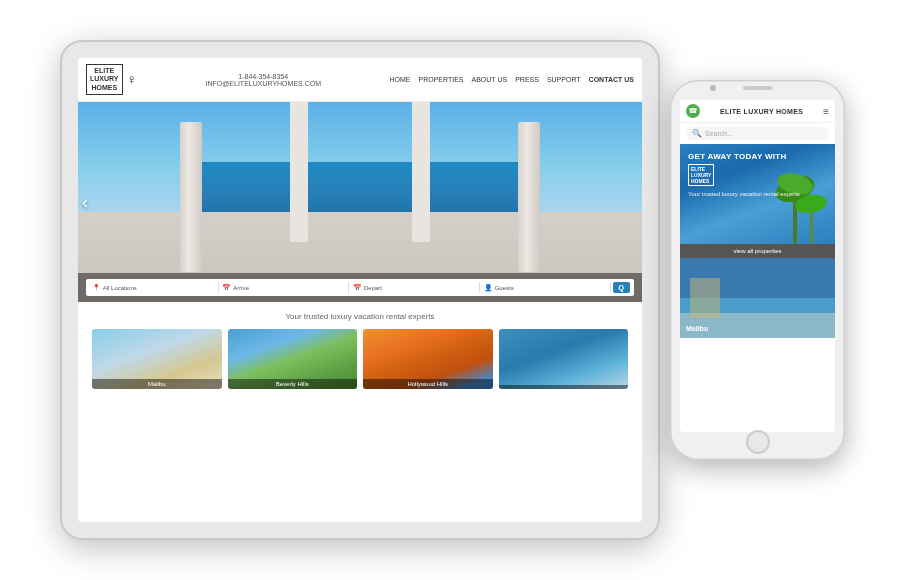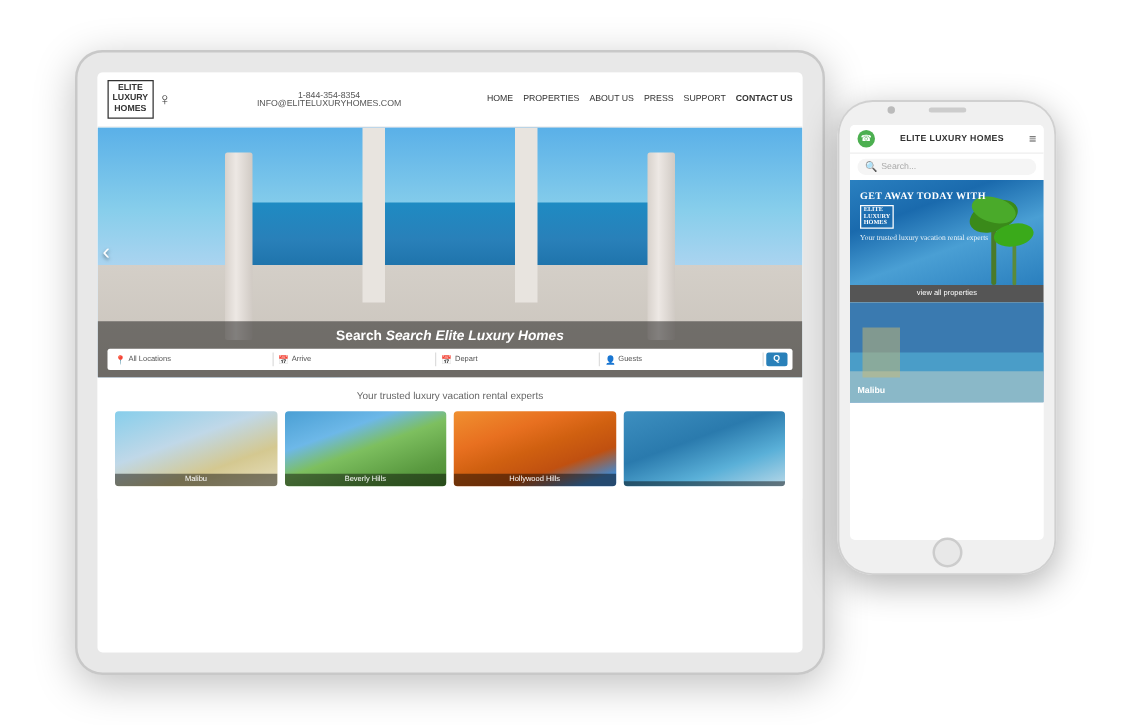--- a/index.html
+++ b/index.html
@@ -392,24 +392,23 @@
     }
 
     .phone-search-text {
       font-size: 7px;
       color: #aaa;
     }
 
     
     .phone-hero {
       position: relative;
-      height: 84px;
+      height: 100px;
       background: linear-gradient(160deg, #2a80c0 0%, #1a6aad 30%, #4a9fd4 60%, #2a7fbe 100%);
       overflow: hidden;
-      font-family: Liberation Serif, serif;
     }
 
     .phone-hero-overlay {
       position: absolute;
       top: 0; left: 0; right: 0;
       padding: 8px 8px 4px;
     }
 
     .phone-hero-getaway {
       font-size: 8px;
@@ -509,23 +508,20 @@
         <div class="hero-bg">
           <div class="hero-sky"></div>
           <div class="hero-water"></div>
           <div class="hero-pool-surround"></div>
           <div class="hero-pillar-left"></div>
           <div class="hero-pillar-right"></div>
           <div class="hero-arch"></div>
         </div>
         <div class="hero-prev">‹</div>
         <div class="hero-search-bar">
-          <div class="hero-search-title">
-            Search <em>Search Elite Luxury Homes</em>
-          </div>
           <div class="search-fields">
             <div class="search-field">
               <span class="search-field-icon">📍</span>
               <span>All Locations</span>
             </div>
             <div class="search-field">
               <span class="search-field-icon">📅</span>
               <span>Arrive</span>
             </div>
             <div class="search-field">

